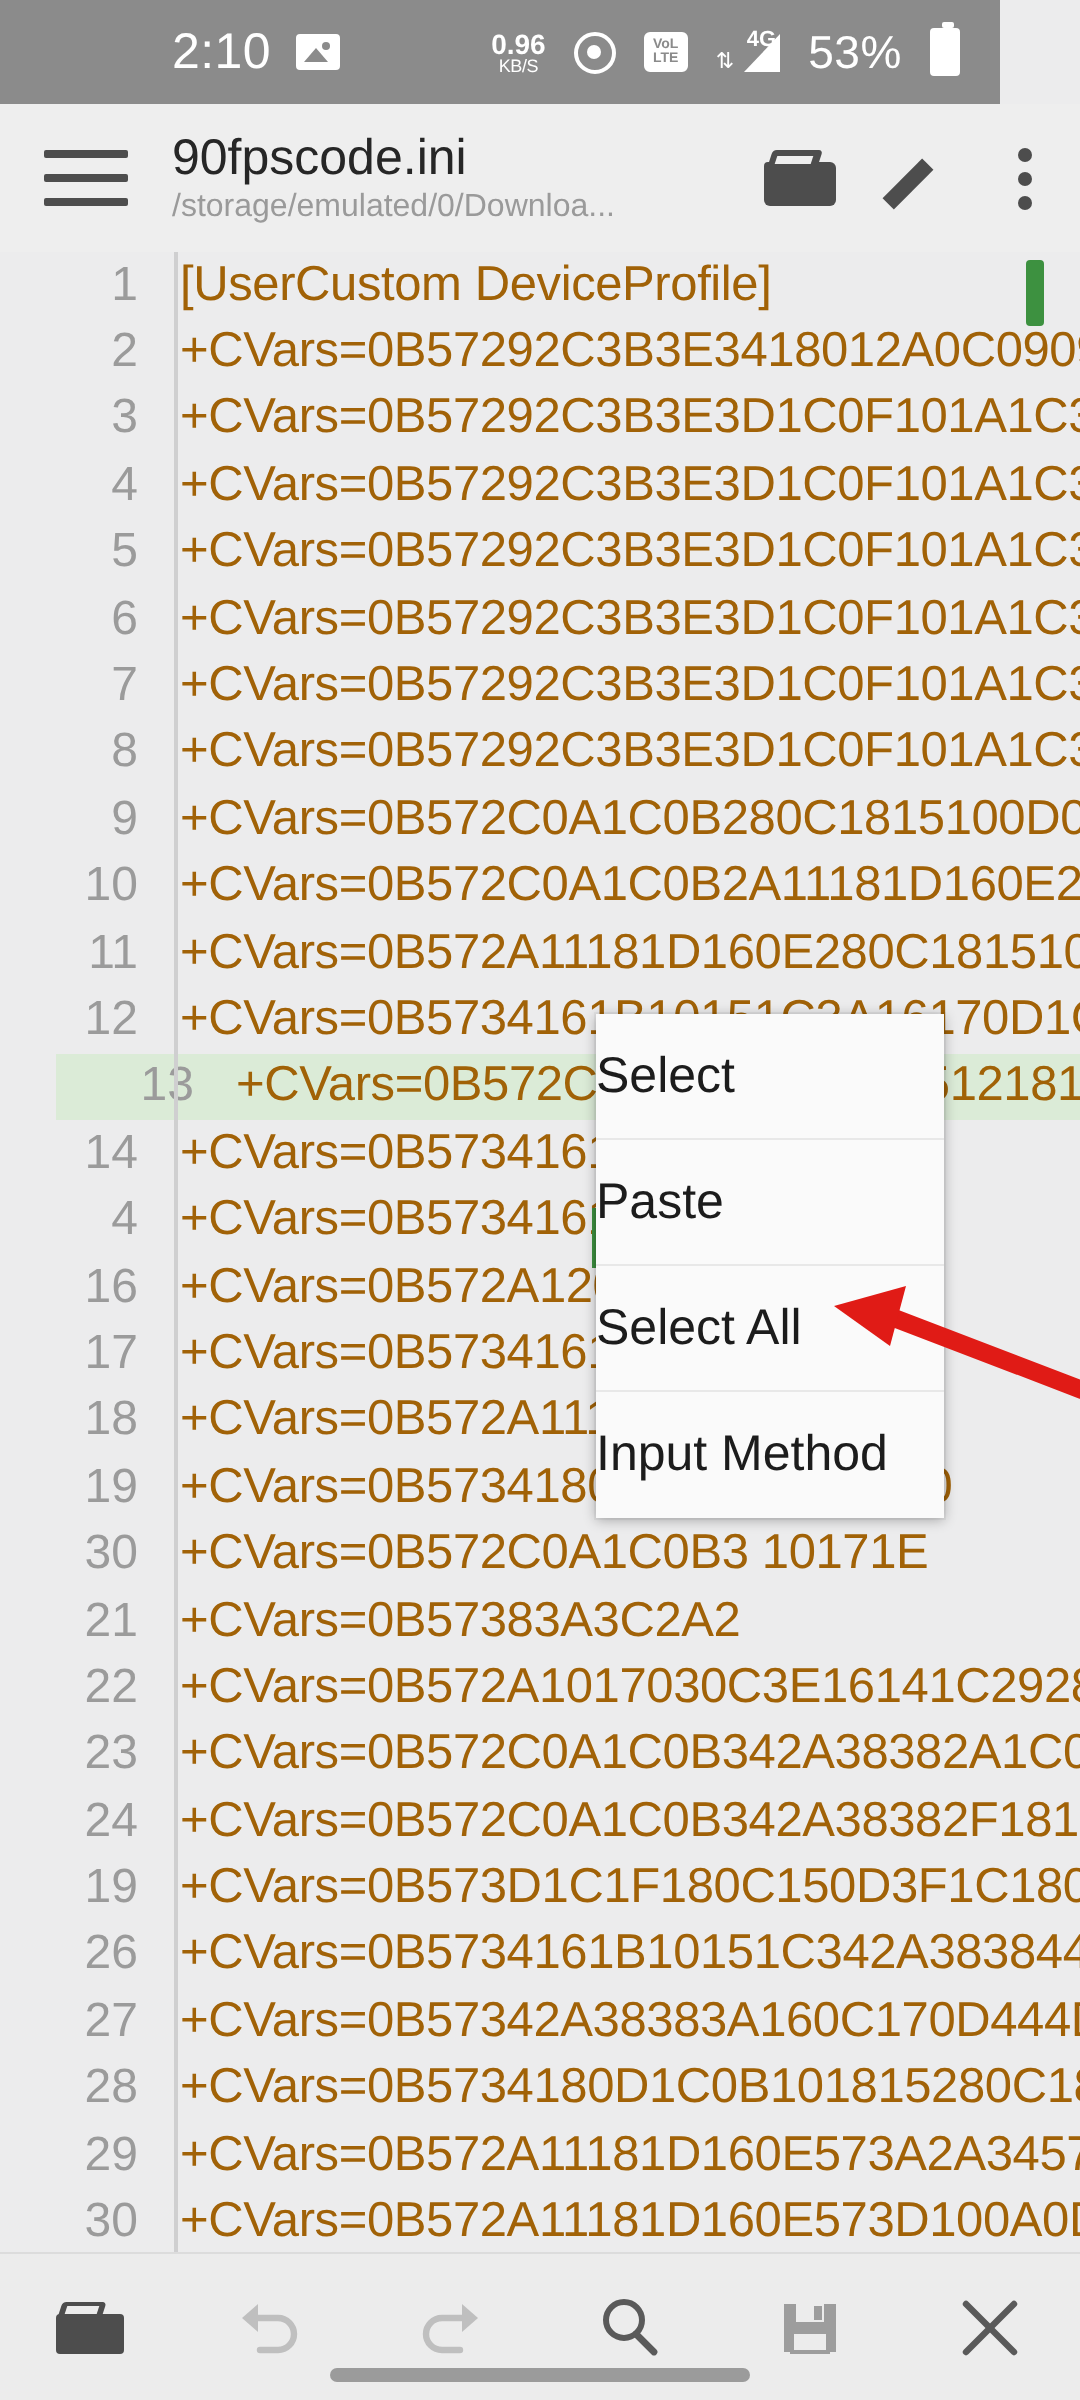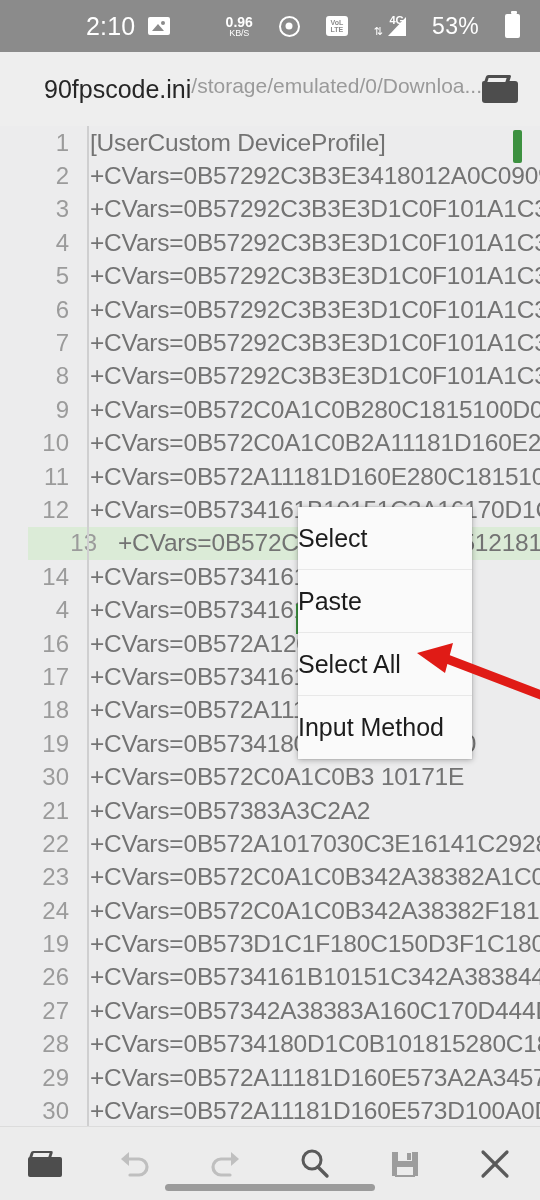--- a/index.html
+++ b/index.html
@@ -6,27 +6,27 @@
   html,body { width:540px; height:1200px; overflow:hidden; }
   body {
     font-family:"Liberation Sans", sans-serif;
     background:#ececed;
     -webkit-font-smoothing:antialiased;
   }
   #app { position:relative; width:540px; height:1200px; overflow:hidden; }
 
   
   .statusbar{
-    position:absolute; top:0; left:0; width:540px; height:52px;
+    position:absolute; top:0; left:0; width:500px; height:52px;
     background:#8b8b8b; color:#ffffff;
     display:flex; align-items:center;
   }
   .sb-left{ display:flex; align-items:center; gap:13px; margin-left:86px; }
   .sb-time{ font-size:25px; letter-spacing:.2px; }
-  .sb-right{ display:flex; align-items:center; gap:26px; margin-left:auto; margin-right:20px; }
+  .sb-right{ display:flex; align-items:center; gap:14px; margin-left:auto; margin-right:20px; }
   .ic-image{
     width:22px;height:18px;border:2px solid #fff;border-radius:2px;
     position:relative;background:#fff;
   }
   .ic-image::after{
     content:""; position:absolute;left:2px;bottom:2px;
     border-left:6px solid transparent;border-right:6px solid transparent;
     border-bottom:7px solid #8b8b8b;
   }
   .ic-image::before{
@@ -66,23 +66,23 @@
     content:"";position:absolute;top:-5px;left:3.5px;width:6px;height:3px;background:#fff;border-radius:1px;
   }
 
   
   .appbar{
     position:absolute;top:52px;left:0;width:540px;height:74px;
     background:#eeeeee;display:flex;align-items:center;
   }
   .hamburger{ width:42px;height:28px;margin-left:22px;display:flex;flex-direction:column;justify-content:space-between;cursor:pointer;}
   .hamburger span{ display:block;height:4px;background:#4d4d4d;border-radius:1px; }
-  .titlewrap{ margin-left:22px; display:flex;flex-direction:row;justify-content:center; flex:0 0 auto; }
+  .titlewrap{ margin-left:22px; display:flex;flex-direction:column;justify-content:center; flex:0 0 auto; }
   .file-title{ font-size:25px;color:#262626;line-height:28px; }
-  .file-path{ font-size:21px;color:#9a9a9a;line-height:20px; margin-top:1px;}
+  .file-path{ font-size:16px;color:#9a9a9a;line-height:20px; margin-top:1px;}
   .appbar-actions{ margin-left:auto;display:flex;align-items:center;gap:30px;margin-right:24px; }
   .ic-folder{ width:36px;height:28px;position:relative; cursor:pointer;}
   .ic-folder .body{
     position:absolute;bottom:0;left:0;width:36px;height:22px;background:#4d4d4d;border-radius:2px 3px 3px 3px;
   }
   .ic-folder .flap{
     position:absolute;top:0;left:3px;width:25px;height:9px;background:#4d4d4d;
     transform:skewX(-18deg); border-radius:2px;
   }
   .ic-folder .notch{
@@ -106,21 +106,21 @@
   }
   .line{
     position:relative;height:33.4px;display:flex;align-items:center;white-space:nowrap;
   }
   .line.cur{ background:#dbebd7;margin-left:28px; }
   .ln{
     width:78px;text-align:right;padding-right:9px;
     font-size:24px;color:#9b9b9b;font-family:"Liberation Sans", sans-serif;flex:0 0 78px;
   }
   .code{
-    font-size:24.5px;color:#737373;letter-spacing:-.2px;
+    font-size:24.5px;color:#a16207;letter-spacing:-.2px;
     padding-left:12px; font-family:"Liberation Sans", sans-serif;
   }
   .line.cur .code{ position:relative; }
   .caret{
     position:absolute;left:296px;top:478px;width:3px;height:30px;background:#3d9140;z-index:6;
   }
   .scroll-thumb{
     position:absolute;left:513px;top:130px;width:9px;height:33px;background:#3d9140;border-radius:2px;z-index:7;
   }
 

